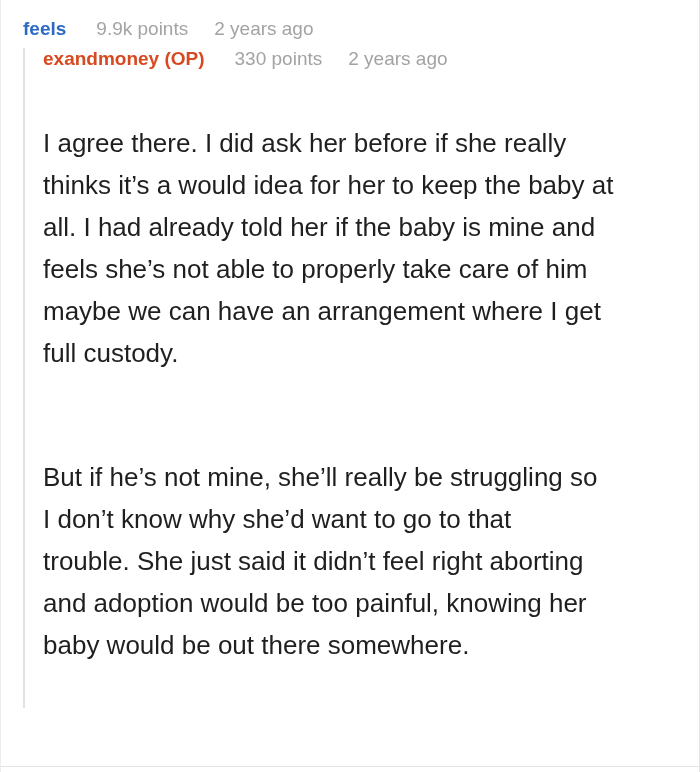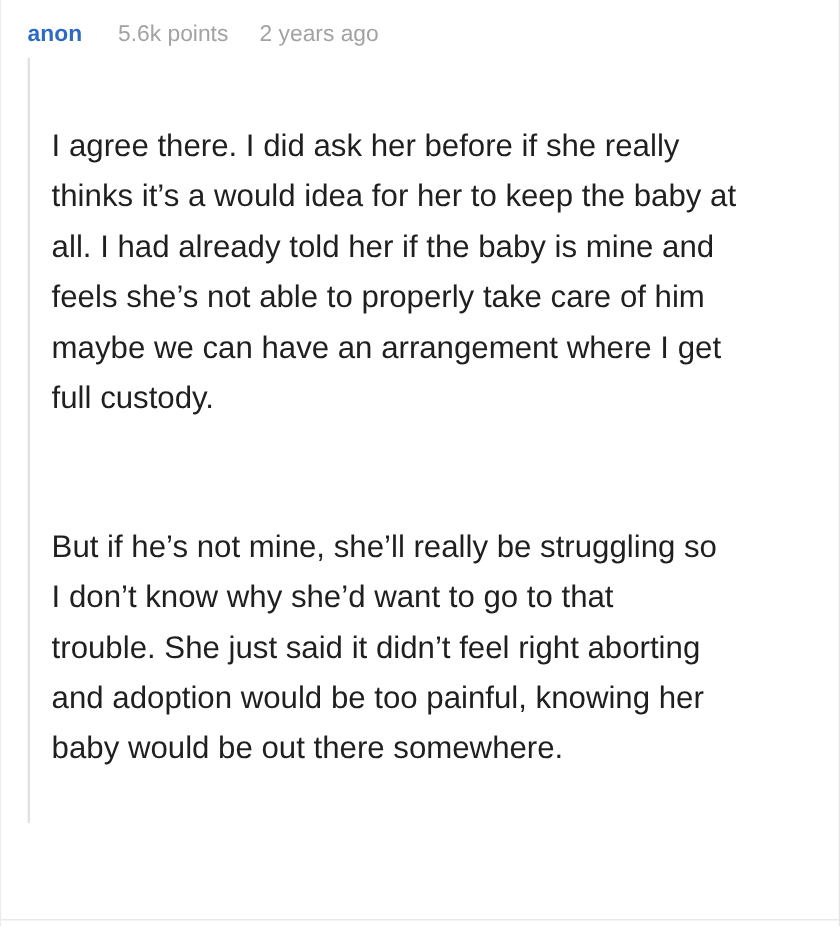--- a/index.html
+++ b/index.html
@@ -64,28 +64,31 @@
     height: 1px;
     background: #e3e3e3;
   }
 </style>
 </head>
 <body>
 
 <div class="comment-card">
 
   <div class="comment-header">
-    <span class="username username-top">anon</span><span class="points">5.6k points</span><span class="age">2 years ago</span>
+    <span class="username username-top">feels</span><span class="points">9.9k points</span><span class="age">2 years ago</span>
   </div>
 
 
   <div class="reply">
     <div class="thread-line"></div>
     <div class="reply-content">
 
+      <div class="comment-header">
+        <span class="username username-op">exandmoney (OP)</span><span class="points">330 points</span><span class="age">2 years ago</span>
+      </div>
 
       <div class="comment-body">
         <p>I agree there. I did ask her before if she really
 thinks it’s a would idea for her to keep the baby at
 all. I had already told her if the baby is mine and
 feels she’s not able to properly take care of him
 maybe we can have an arrangement where I get
 full custody.</p>
         <p>But if he’s not mine, she’ll really be struggling so
 I don’t know why she’d want to go to that

